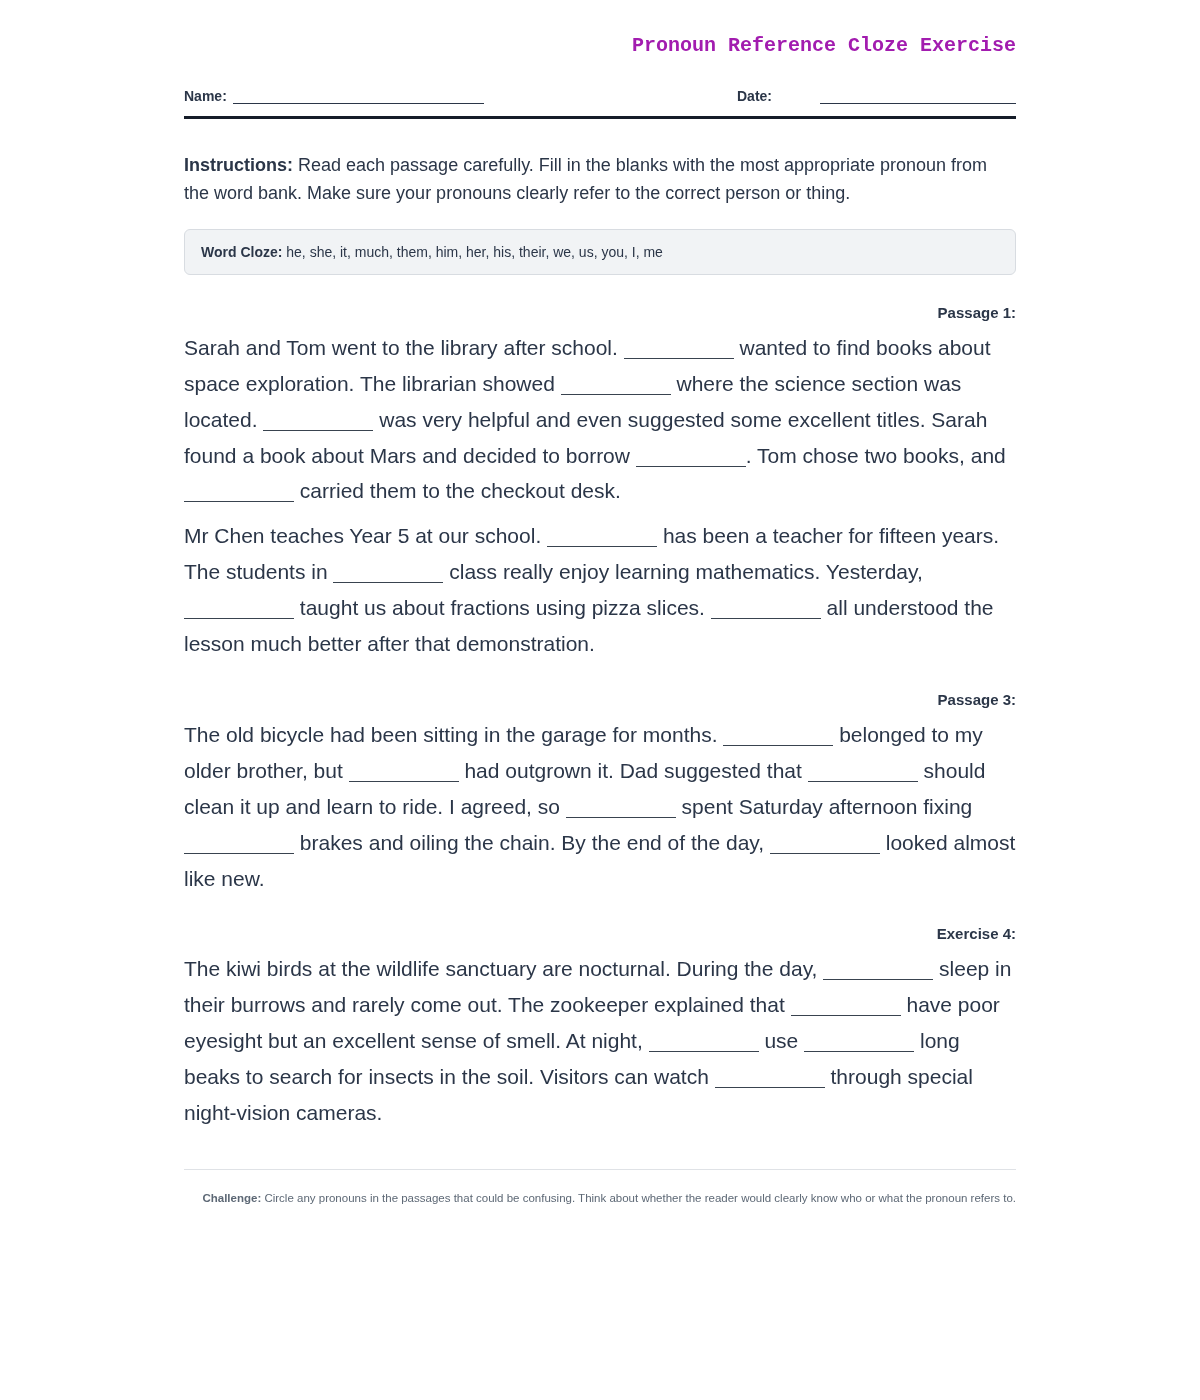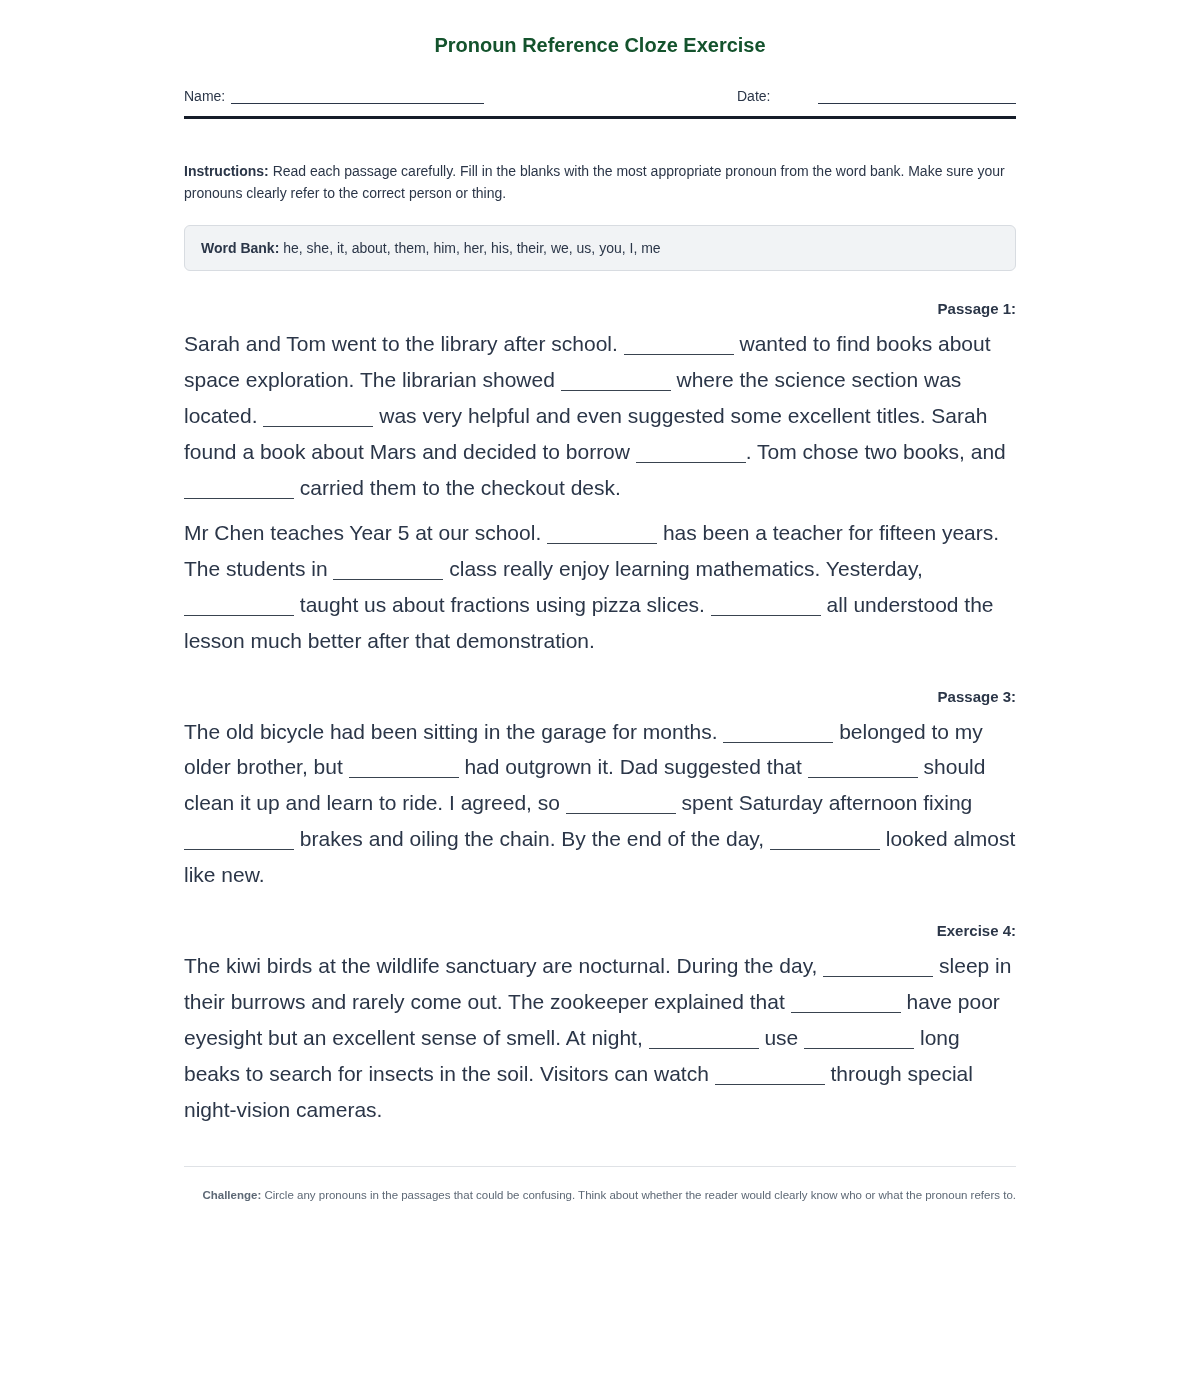--- a/index.html
+++ b/index.html
@@ -11,47 +11,48 @@
   }
   body { width: 1200px; min-height: 1400px; }
   .sheet {
     width: 832px;
     margin: 0 auto;
     padding-top: 34px;
   }
   .page-title {
     font-size: 20px;
     font-weight: bold;
-    text-align: center;
+    text-align: right;
     margin: 0 0 30px 0;
-    color: #14532d;
+    color: #a21caf;
+    font-family: Liberation Mono, monospace;
   }
   .name-date-row {
     display: flex;
     align-items: flex-end;
     font-size: 14px;
   }
   .nd-field { display: flex; align-items: flex-end; }
   .nd-name { width: 300px; }
   .nd-date { margin-left: auto; width: 279px; gap: 42px; }
-  .nd-label { white-space: nowrap; padding-right: 6px; }
+  .nd-label { white-space: nowrap; padding-right: 6px; font-weight: bold; }
   .write-line {
     flex: 1;
     border-bottom: 1px solid #2b3648;
     height: 16px;
   }
   .thick-rule {
     border: none;
     height: 3px;
     background: #161d29;
     margin: 12px 0 0 0;
   }
   .instructions {
-    margin: 42px 0 0 0;
-    font-size: 14px;
+    margin: 33px 0 0 0;
+    font-size: 18px;
     line-height: 1.55;
   }
   .word-bank {
     margin-top: 21px;
     background: #f1f3f5;
     border: 1px solid #d8dce1;
     border-radius: 6px;
     padding: 14px 16px;
     font-size: 14px;
   }
@@ -103,21 +104,21 @@
     <div class="nd-field nd-date">
       <span class="nd-label">Date:</span>
       <span class="write-line"></span>
     </div>
   </div>
 
   <hr class="thick-rule">
 
   <p class="instructions"><strong>Instructions:</strong><span> Read each passage carefully. Fill in the blanks with the most appropriate pronoun from the word bank. Make sure your pronouns clearly refer to the correct person or thing.</span></p>
 
-  <div class="word-bank"><strong>Word Bank:</strong><span> he, she, it, about, them, him, her, his, their, we, us, you, I, me</span></div>
+  <div class="word-bank"><strong>Word Cloze:</strong><span> he, she, it, much, them, him, her, his, their, we, us, you, I, me</span></div>
 
   <div id="passages">
       <section class="passage">
         <h2>Passage 1:</h2>
         <p>Sarah and Tom went to the library after school. <span class="blank"></span> wanted to find books about space exploration. The librarian showed <span class="blank"></span> where the science section was located. <span class="blank"></span> was very helpful and even suggested some excellent titles. Sarah found a book about Mars and decided to borrow <span class="blank"></span>. Tom chose two books, and <span class="blank"></span> carried them to the checkout desk.</p>
       </section>
       <section class="passage">
         <p>Mr Chen teaches Year 5 at our school. <span class="blank"></span> has been a teacher for fifteen years. The students in <span class="blank"></span> class really enjoy learning mathematics. Yesterday, <span class="blank"></span> taught us about fractions using pizza slices. <span class="blank"></span> all understood the lesson much better after that demonstration.</p>
       </section>
       <section class="passage">

